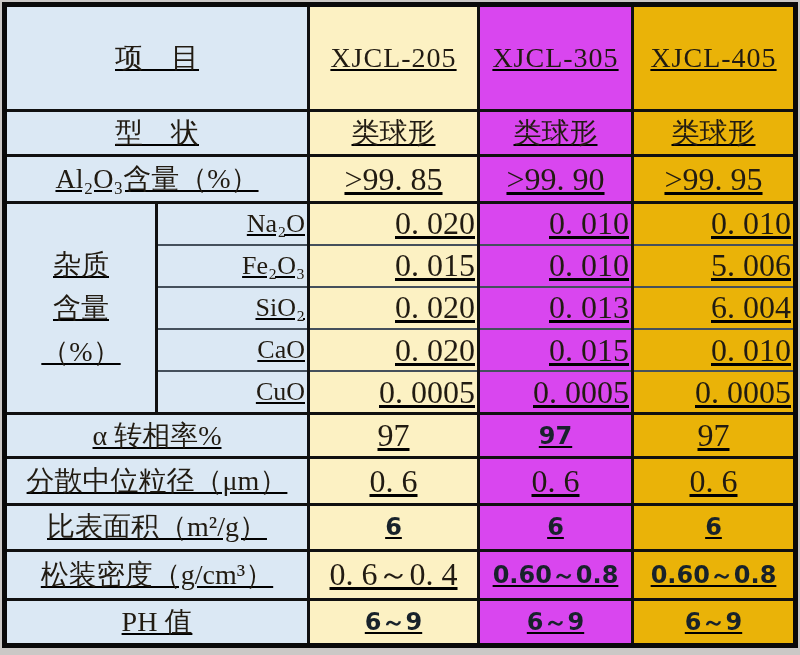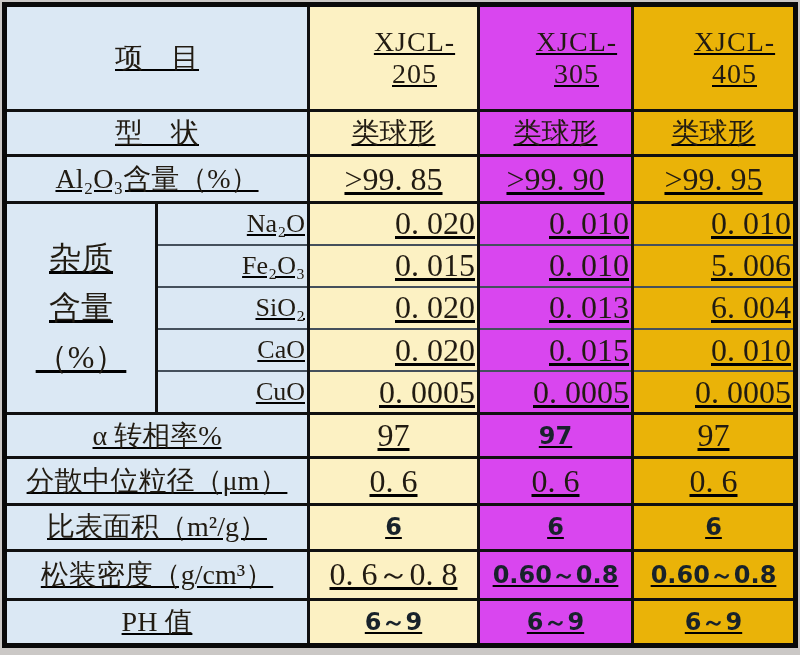--- a/index.html
+++ b/index.html
@@ -29,30 +29,30 @@
     color:#211b12;
     overflow:hidden;
   }
   
   .lab { background:#dbe8f4; }
   .y   { background:#fcf1c3; }
   .b   { background:#d946ef; }
   .p   { background:#eab308; }
   
   .cn   { font-size:28px; }
-  .head { font-size:28px; letter-spacing:1px;padding-left:44px; }
+  .head { font-size:28px; letter-spacing:1px; }
   .val  { font-size:32px; }
   .sans {
     font-family:"DejaVu Sans","Liberation Sans",sans-serif;
     font-weight:bold;
     font-size:24px;
     color:#18222b;
   }
   .group {
-    font-size:32px;
+    font-size:28px;
     line-height:1.55;
     white-space:pre-line;
   }
   .sublab { font-size:26px; }
   
   .thin {
     border-top:2px solid #45505c;
     border-bottom:2px solid #45505c;
     text-align:right;
   }
@@ -142,21 +142,21 @@
 
     <tr style="height:45px">
       <td class="lab cn" colspan="2">比表面积（m²/g）</td>
       <td class="y sans">6</td>
       <td class="b sans">6</td>
       <td class="p sans">6</td>
     </tr>
 
     <tr style="height:44px">
       <td class="lab cn" colspan="2">松装密度（g/cm³）</td>
-      <td class="y val">0. 6～0. 8</td>
+      <td class="y val">0. 6～0. 4</td>
       <td class="b sans">0.60～0.8</td>
       <td class="p sans">0.60～0.8</td>
     </tr>
 
     <tr style="height:45px">
       <td class="lab cn" colspan="2">PH 值</td>
       <td class="y sans">6～9</td>
       <td class="b sans">6～9</td>
       <td class="p sans">6～9</td>
     </tr>

